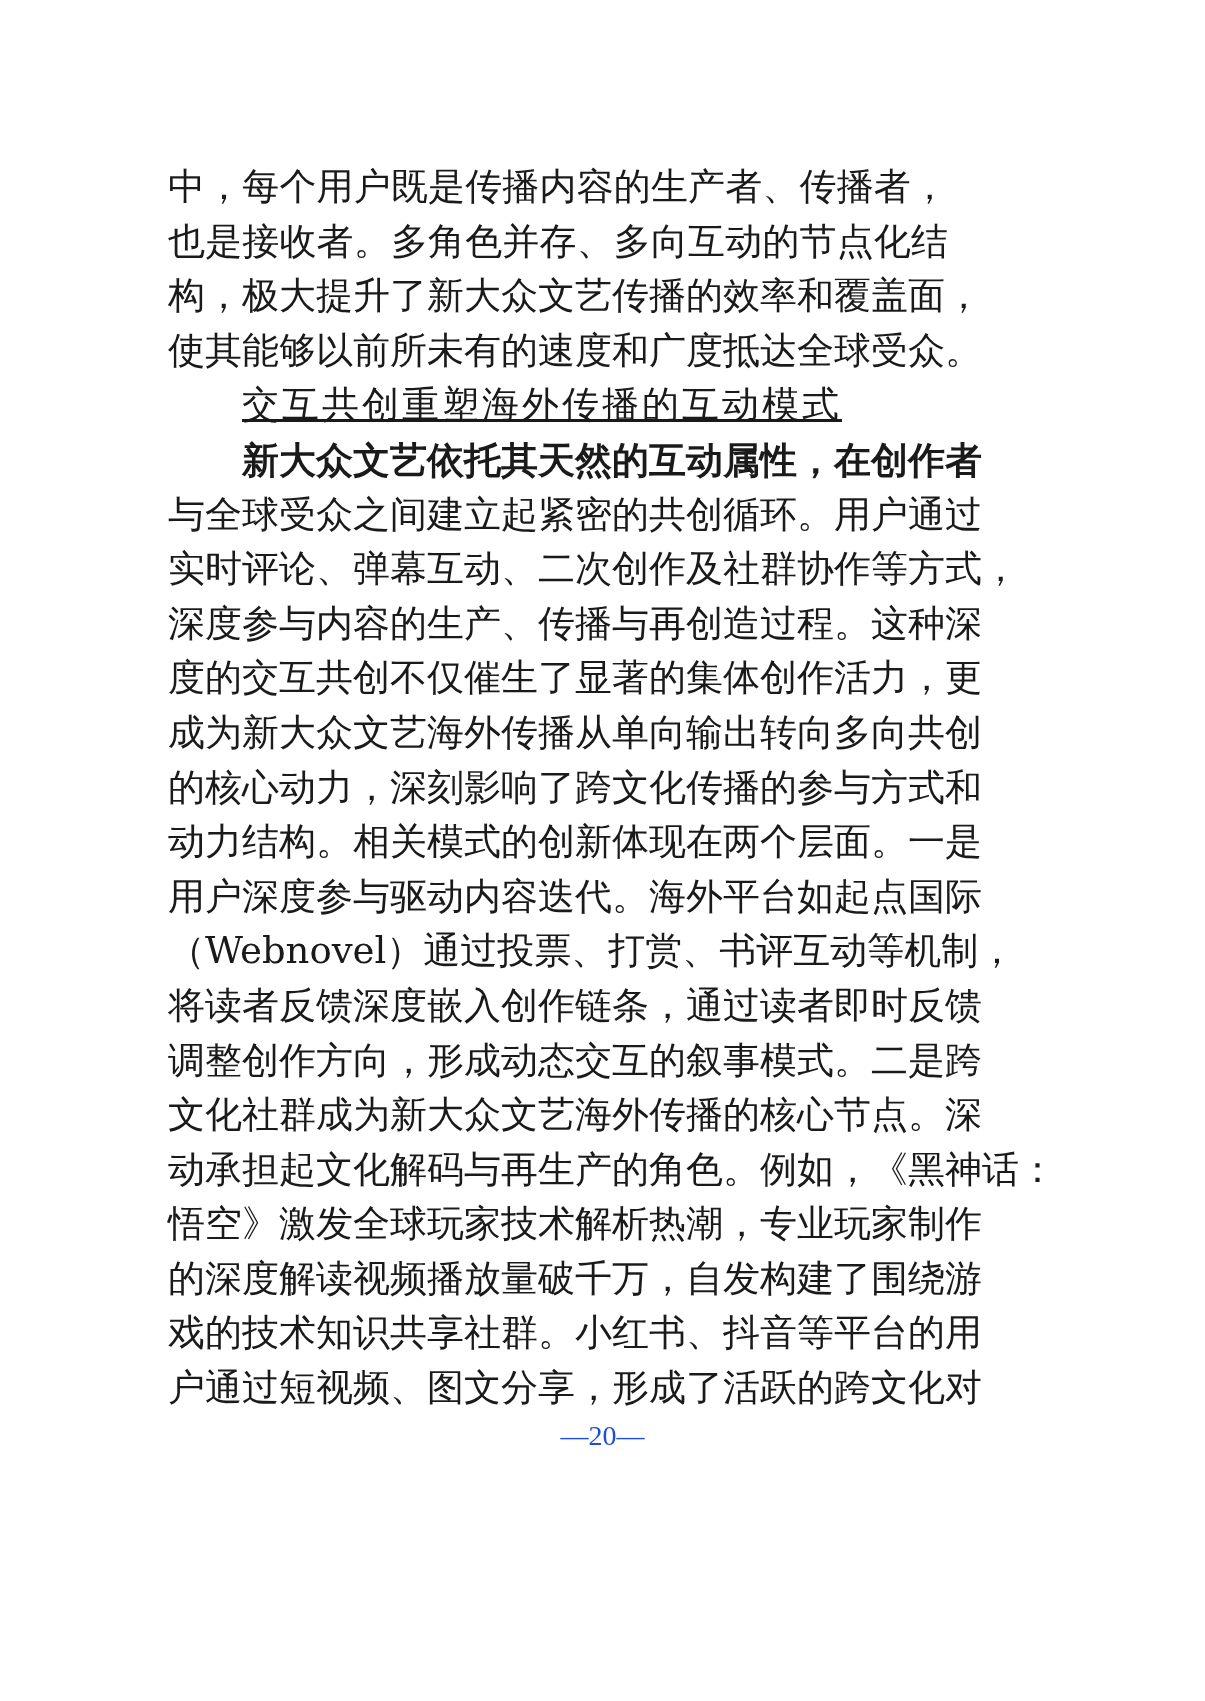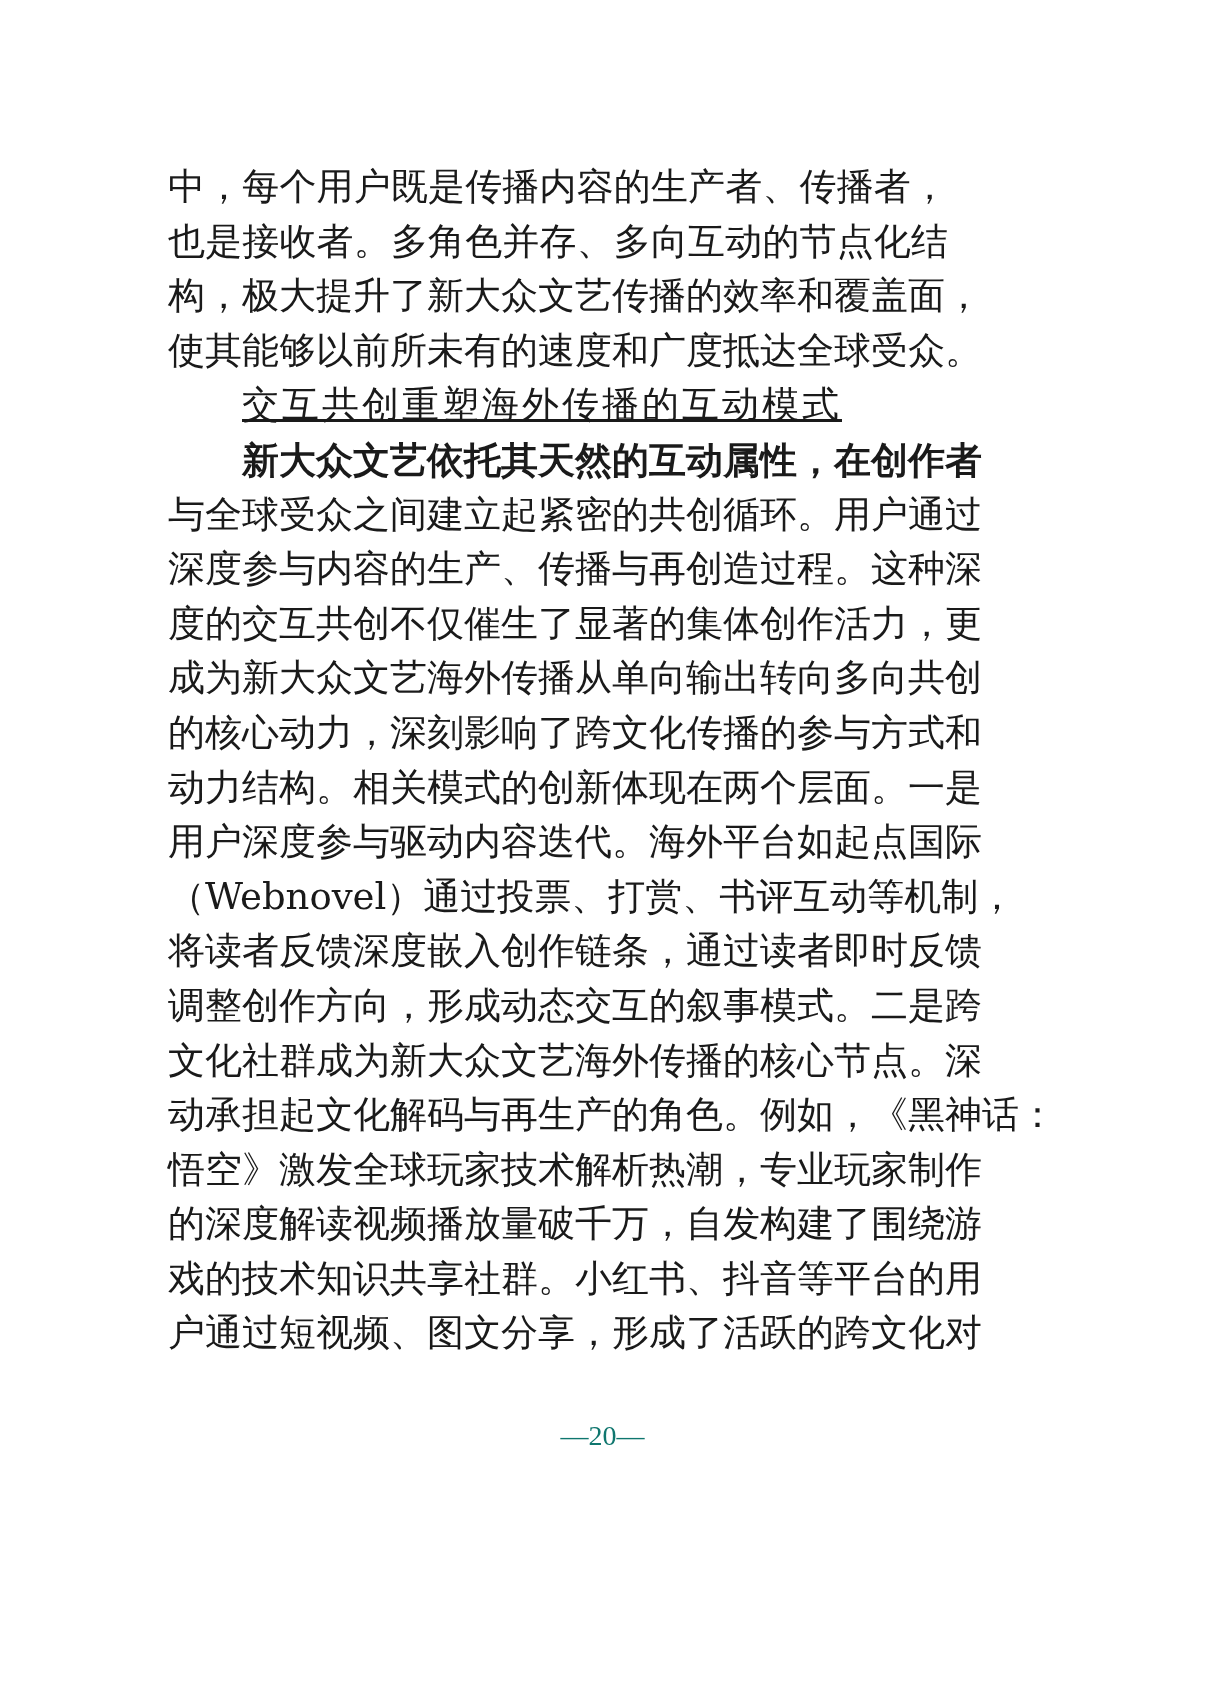--- a/index.html
+++ b/index.html
@@ -53,36 +53,37 @@
       font-family: Liberation Serif, serif;
     }
     .page-number {
       position: absolute;
       left: 0;
       width: 1205px;
       top: 1420px;
       text-align: center;
       font-size: 28px;
       font-family: "Liberation Serif", "DejaVu Serif", serif;
-      color: #0f766e;
+      color: #1d4ed8;
       letter-spacing: 0;
     }
   </style>
 </head>
 <body>
 
 <div class="page">
   <div class="text-block">
     <div class="line">中，每个用户既是传播内容的生产者、传播者，</div>
     <div class="line">也是接收者。多角色并存、多向互动的节点化结</div>
     <div class="line">构，极大提升了新大众文艺传播的效率和覆盖面，</div>
     <div class="line">使其能够以前所未有的速度和广度抵达全球受众。</div>
     <div class="line heading">交互共创重塑海外传播的互动模式</div>
     <div class="line indent">新大众文艺依托其天然的互动属性，在创作者</div>
     <div class="line">与全球受众之间建立起紧密的共创循环。用户通过</div>
+    <div class="line">实时评论、弹幕互动、二次创作及社群协作等方式，</div>
     <div class="line">深度参与内容的生产、传播与再创造过程。这种深</div>
     <div class="line">度的交互共创不仅催生了显著的集体创作活力，更</div>
     <div class="line">成为新大众文艺海外传播从单向输出转向多向共创</div>
     <div class="line">的核心动力，深刻影响了跨文化传播的参与方式和</div>
     <div class="line">动力结构。相关模式的创新体现在两个层面。一是</div>
     <div class="line">用户深度参与驱动内容迭代。海外平台如起点国际</div>
     <div class="line">（Webnovel）通过投票、打赏、书评互动等机制，</div>
     <div class="line">将读者反馈深度嵌入创作链条，通过读者即时反馈</div>
     <div class="line">调整创作方向，形成动态交互的叙事模式。二是跨</div>
     <div class="line">文化社群成为新大众文艺海外传播的核心节点。深</div>

